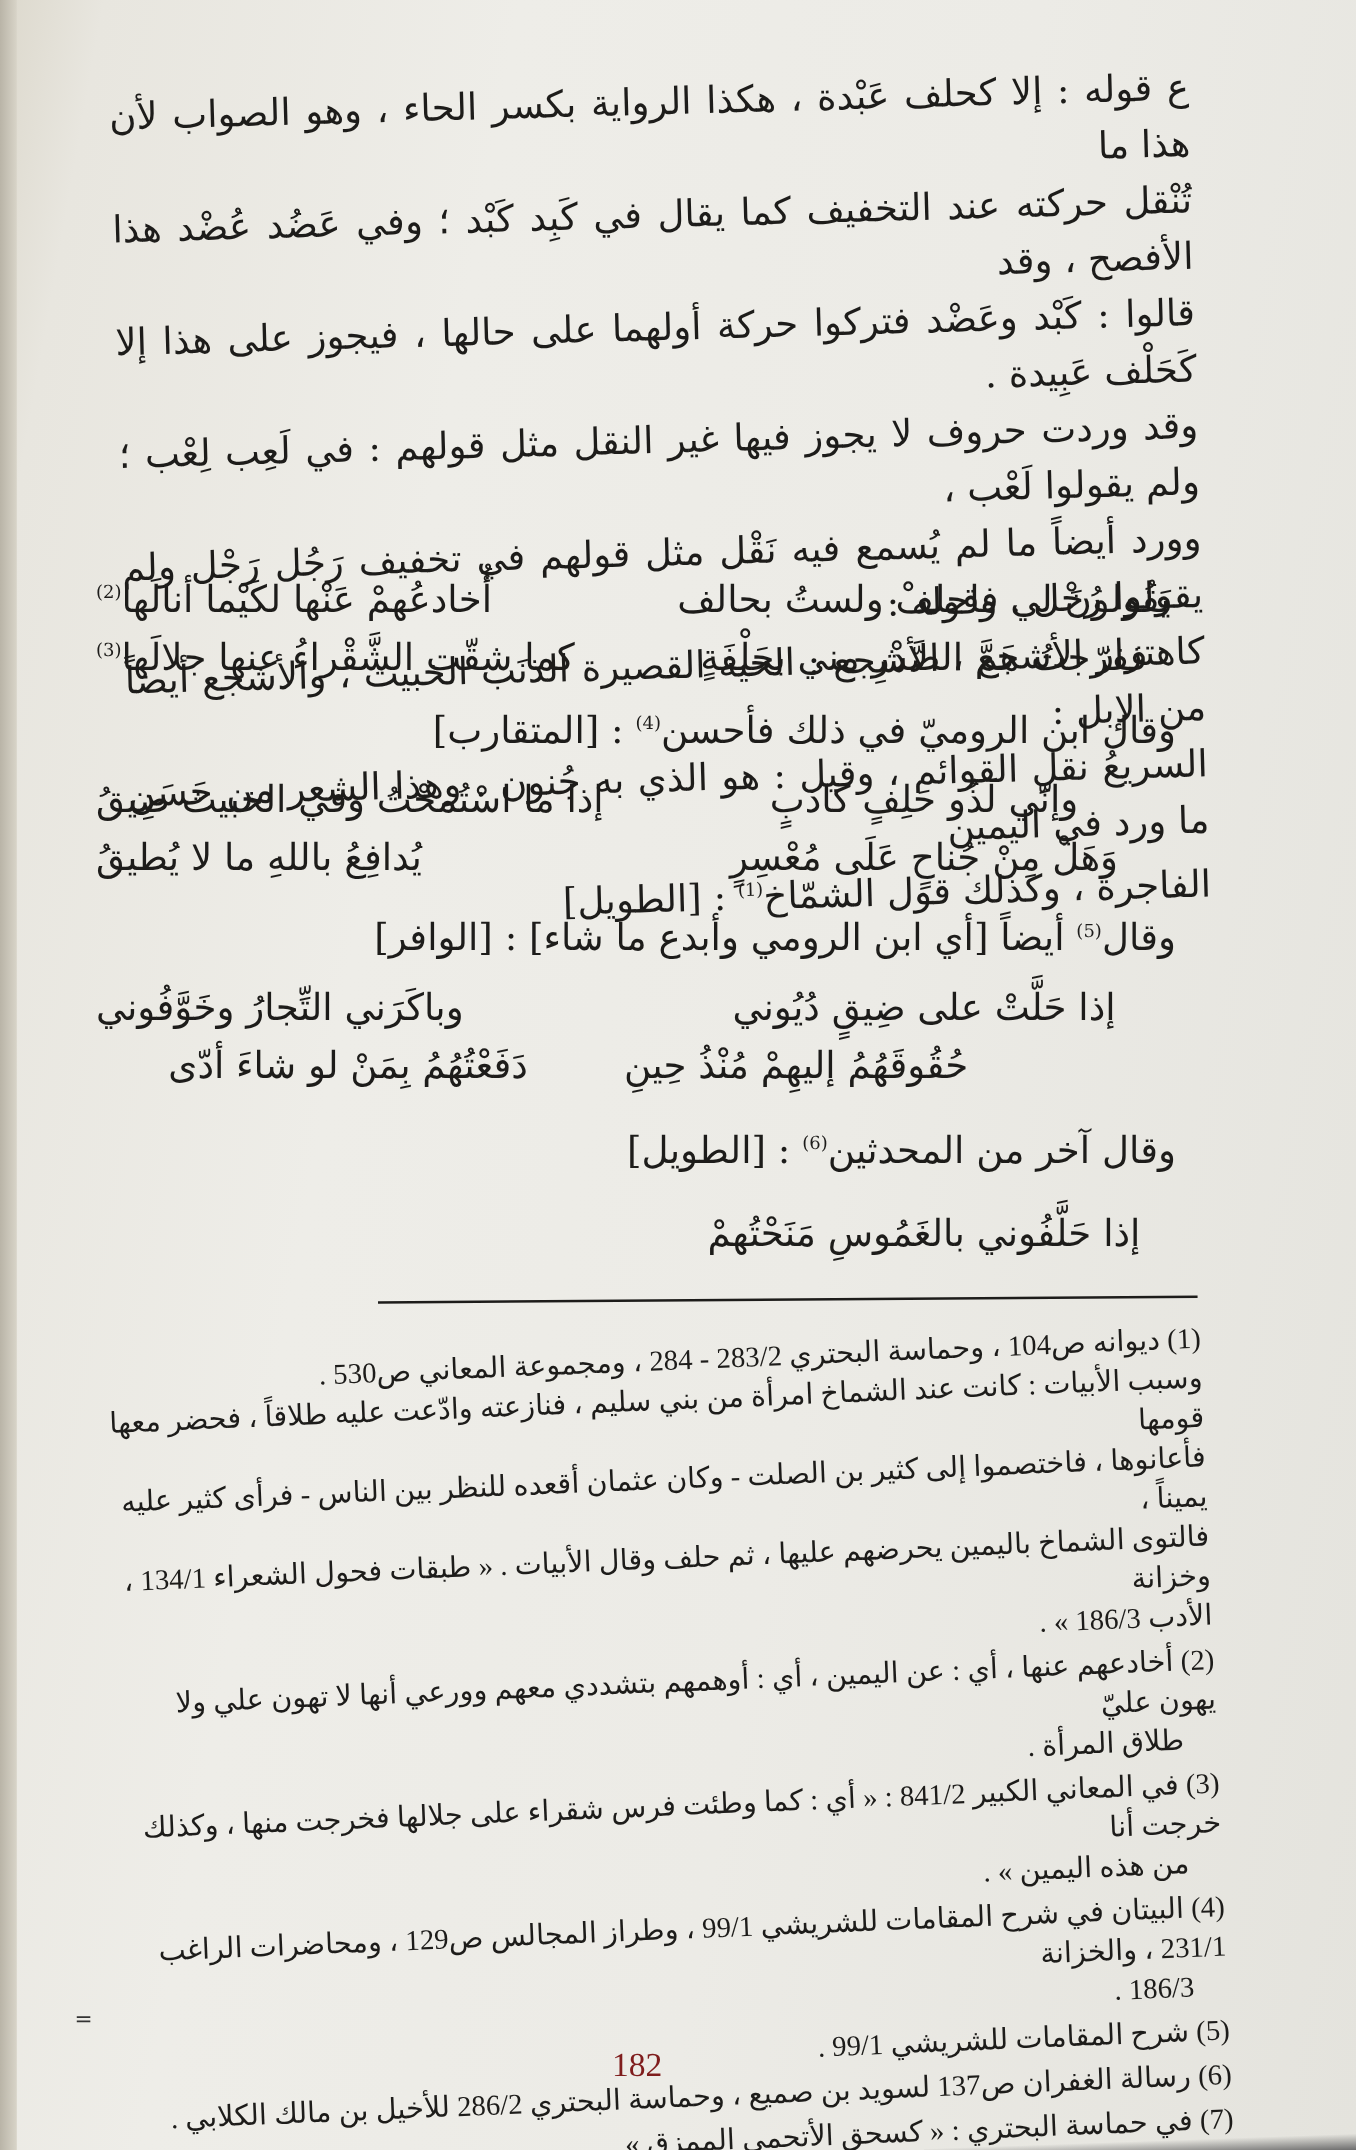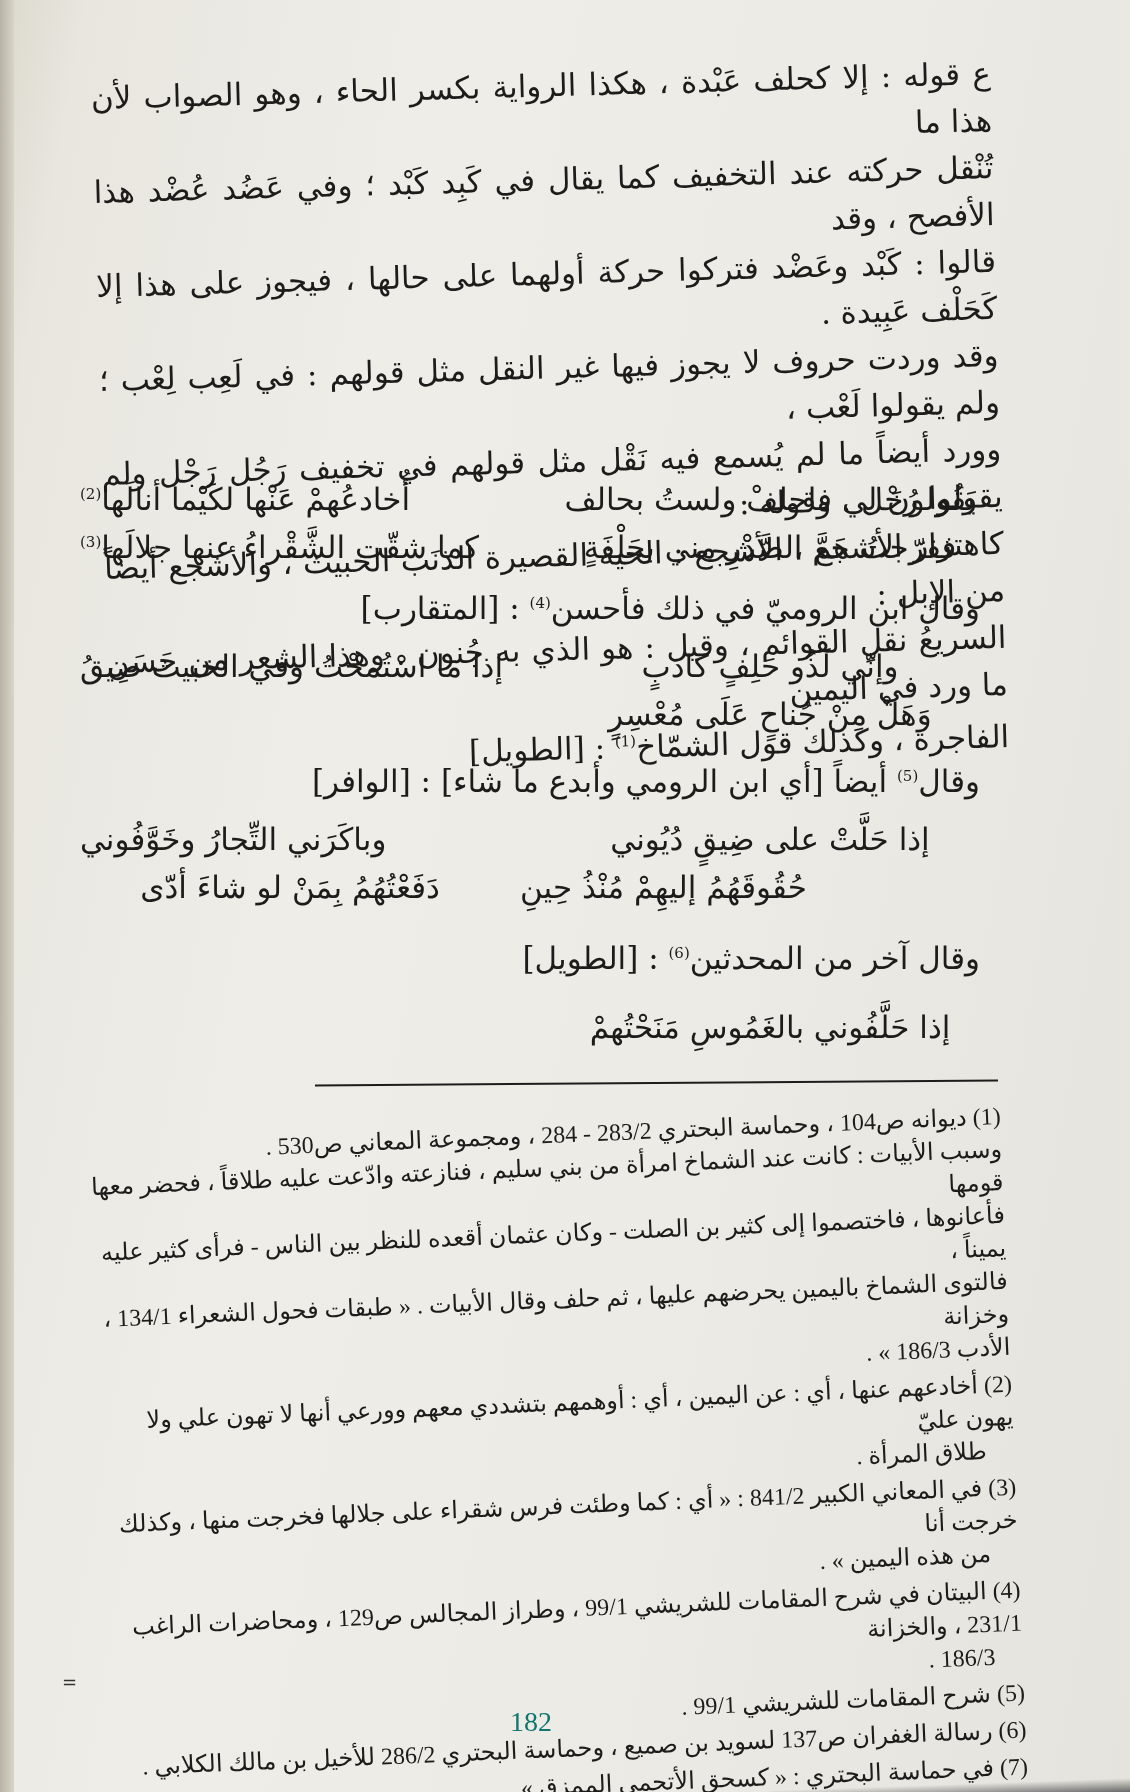--- a/index.html
+++ b/index.html
@@ -53,21 +53,21 @@
     transform: rotate(-2.4deg); transform-origin: right top;
   }
   .footnote { margin: 0 0 4px 0; }
   .fn-num { margin-left: 6px; }
   .fn-cont { padding-right: 28px; }
   .stray-mark {
     position: absolute; left: 62px; top: 1672px; font-size: 18px; color: #333;
   }
   .page-number {
     position: absolute; left: 510px; top: 1706px;
-    font-family: "Liberation Serif", serif; font-size: 28px; color: #0f766e;
+    font-family: "Liberation Serif", serif; font-size: 28px; color: #7f1d1d;
   }
 </style>
 </head>
 <body>
 
 <div class="page-edge"></div>
 
 <div class="content">
 
   <div class="prose">
@@ -99,20 +99,21 @@
     <div class="intro-line">
       <span>وقال ابن الروميّ في ذلك فأحسن</span><sup class="fn">(4)</sup>
       <span class="meter">: [المتقارب]</span>
     </div>
     <div class="verse-row">
       <span class="hemi first">وإنّي لَذُو حَلِفٍ كاذبٍ</span>
       <span class="hemi second">إذا ما اسْتُمحْتُ وفي الخبيث ضِيقُ</span>
     </div>
     <div class="verse-row">
       <span class="hemi first">وَهَلْ مِنْ جُناحٍ عَلَى مُعْسِرٍ</span>
+      <span class="hemi second">يُدافِعُ باللهِ ما لا يُطيقُ</span>
     </div>
   </div>
 
   <div class="verse-block" style="top:763px;">
     <div class="intro-line">
       <span>وقال</span><sup class="fn">(5)</sup>
       <span>أيضاً [أي ابن الرومي وأبدع ما شاء]</span>
       <span class="meter">: [الوافر]</span>
     </div>
     <div class="verse-row">

